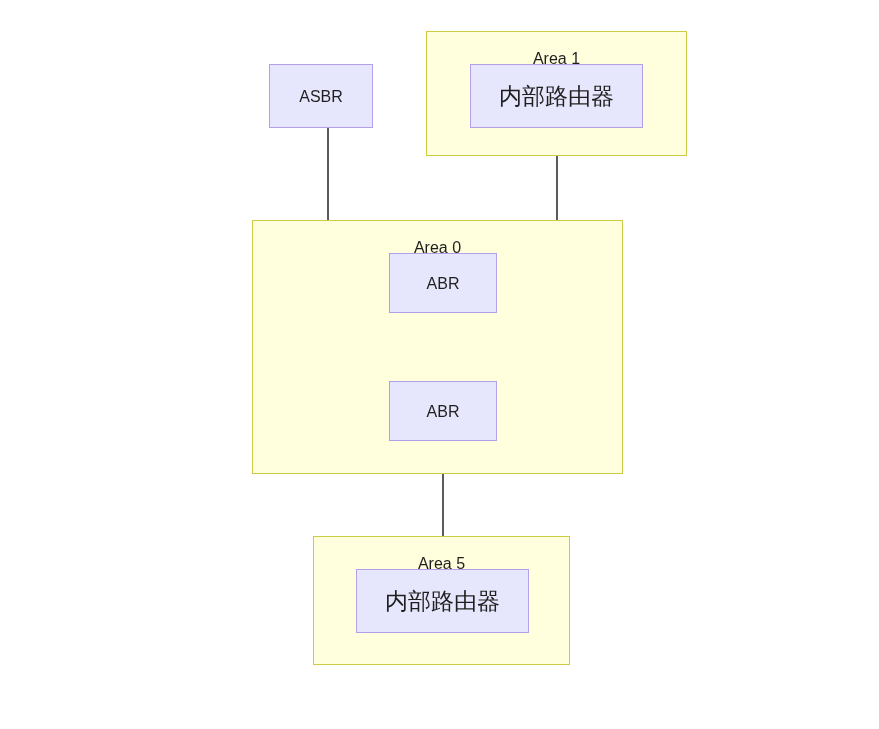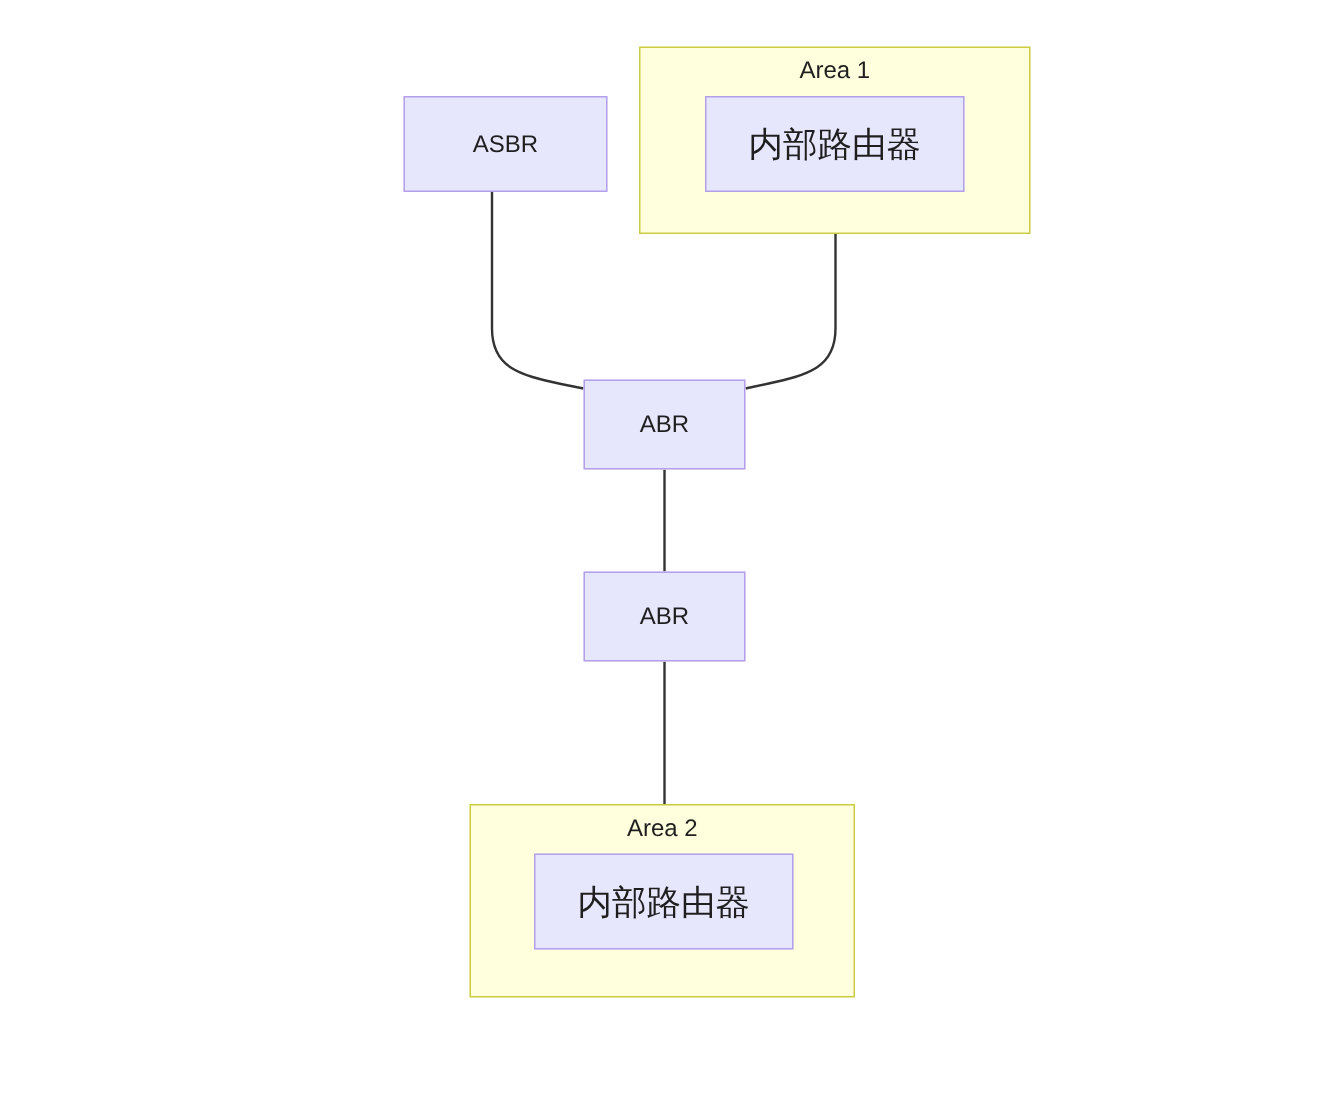--- a/index.html
+++ b/index.html
@@ -30,21 +30,21 @@
     position: absolute;
     box-sizing: border-box;
     background: #ffffdd;
     border: 1px solid #cccc44;
     z-index: 1;
   }
   .area-label {
     position: absolute;
     left: 0;
     right: 0;
-    top: 7px;
+    top: 18px;
     text-align: center;
     font-size: 16px;
     color: #1f1f1f;
     line-height: 18px;
     white-space: nowrap;
   }
   .node-box {
     position: absolute;
     box-sizing: border-box;
     background: #e6e6fc;
@@ -67,33 +67,36 @@
 </style>
 </head>
 <body>
 
 <div id="canvas">
 
   <div class="area-box" style="left:426px; top:31px; width:261px; height:125px;">
     <div class="area-label">Area 1</div>
   </div>
 
+  <div class="area-box" style="left:252px; top:220px; width:371px; height:254px;">
+    <div class="area-label">Area 0</div>
+  </div>
 
   <div class="area-box" style="left:313px; top:536px; width:257px; height:129px;">
-    <div class="area-label">Area 2</div>
+    <div class="area-label">Area 5</div>
   </div>
 
   <svg id="edges" viewBox="0 0 879 729" xmlns="http://www.w3.org/2000/svg">
     <path d="M 328 128 L 328 219 C 328 245 346 250 374 256 L 389 259" fill="none" stroke="#333333" stroke-width="1.6"></path>
     <path d="M 557 128 L 557 219 C 557 245 539 250 511 256 L 497 259" fill="none" stroke="#333333" stroke-width="1.6"></path>
     <path d="M 443 313 L 443 381" fill="none" stroke="#333333" stroke-width="1.6"></path>
     <path d="M 443 441 L 443 569" fill="none" stroke="#333333" stroke-width="1.6"></path>
   </svg>
 
-  <div class="node-box" style="left:269px; top:64px; width:136px; height:64px;">
+  <div class="node-box" style="left:269px; top:64px; width:104px; height:64px;">
     <span class="node-label">ASBR</span>
   </div>
 
   <div class="node-box" style="left:470px; top:64px; width:173px; height:64px;">
     <span class="node-label cjk">内部路由器</span>
   </div>
 
   <div class="node-box" style="left:389px; top:253px; width:108px; height:60px;">
     <span class="node-label">ABR</span>
   </div>

